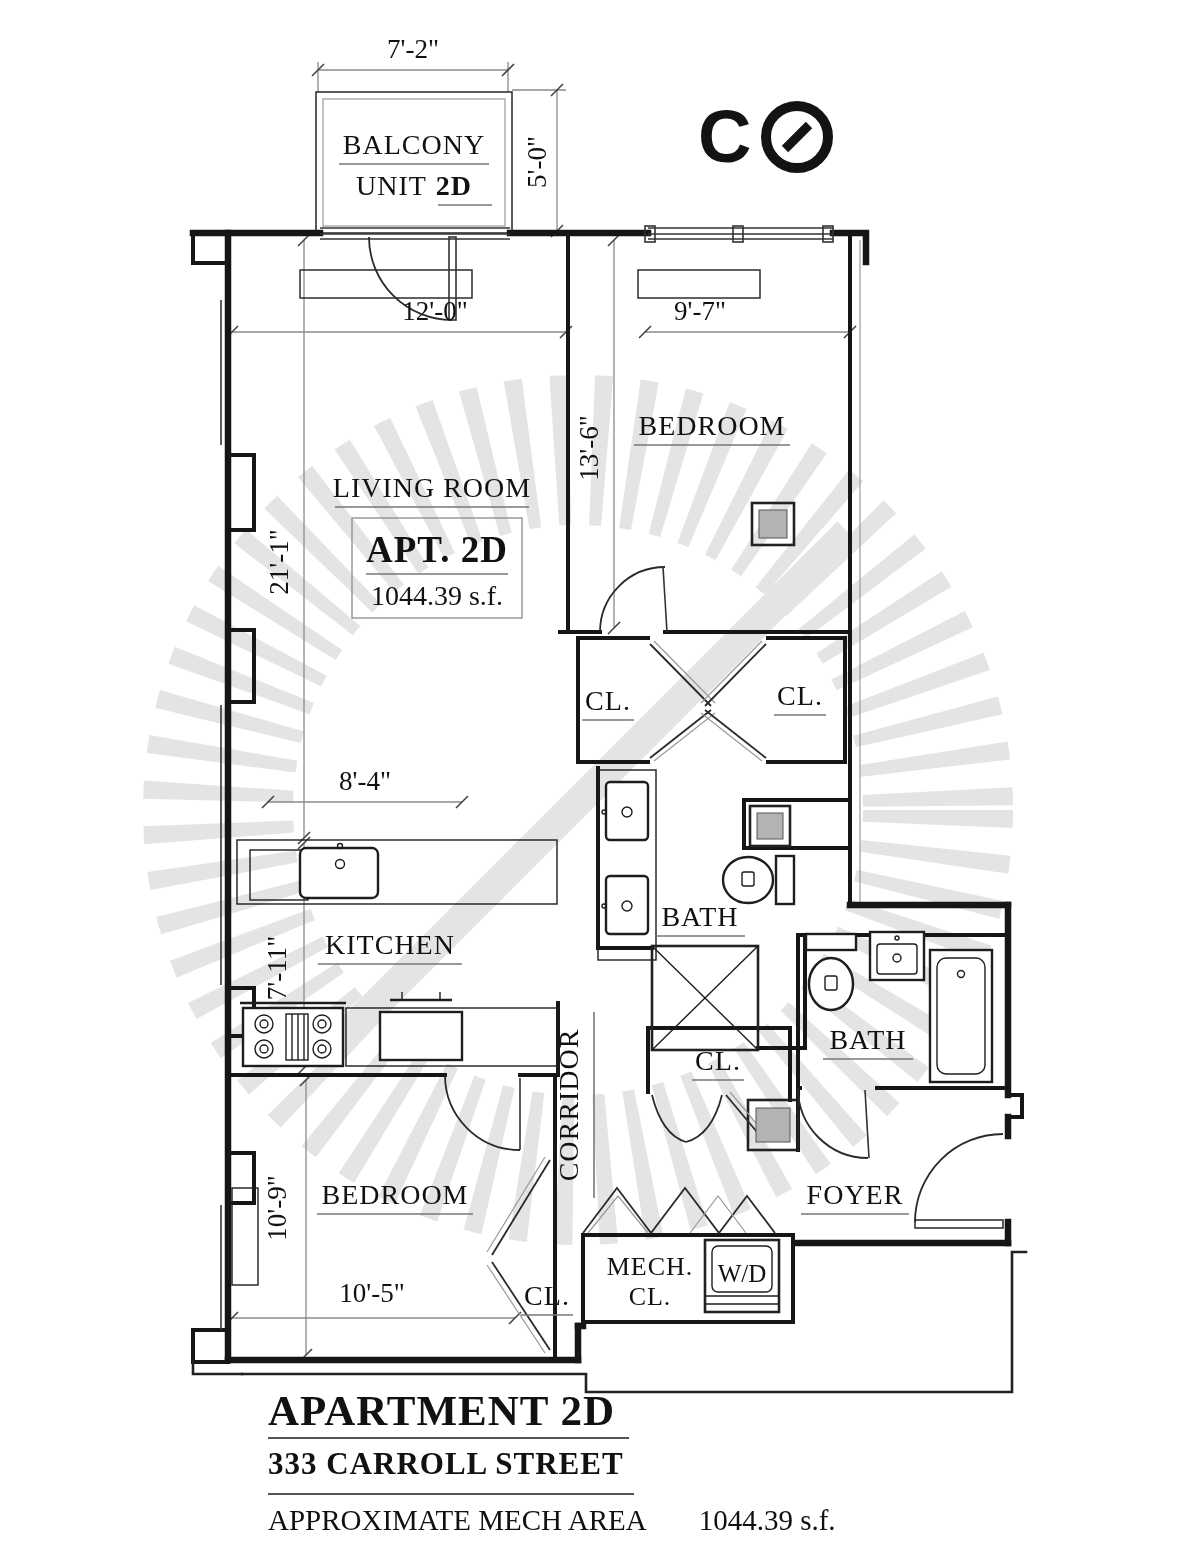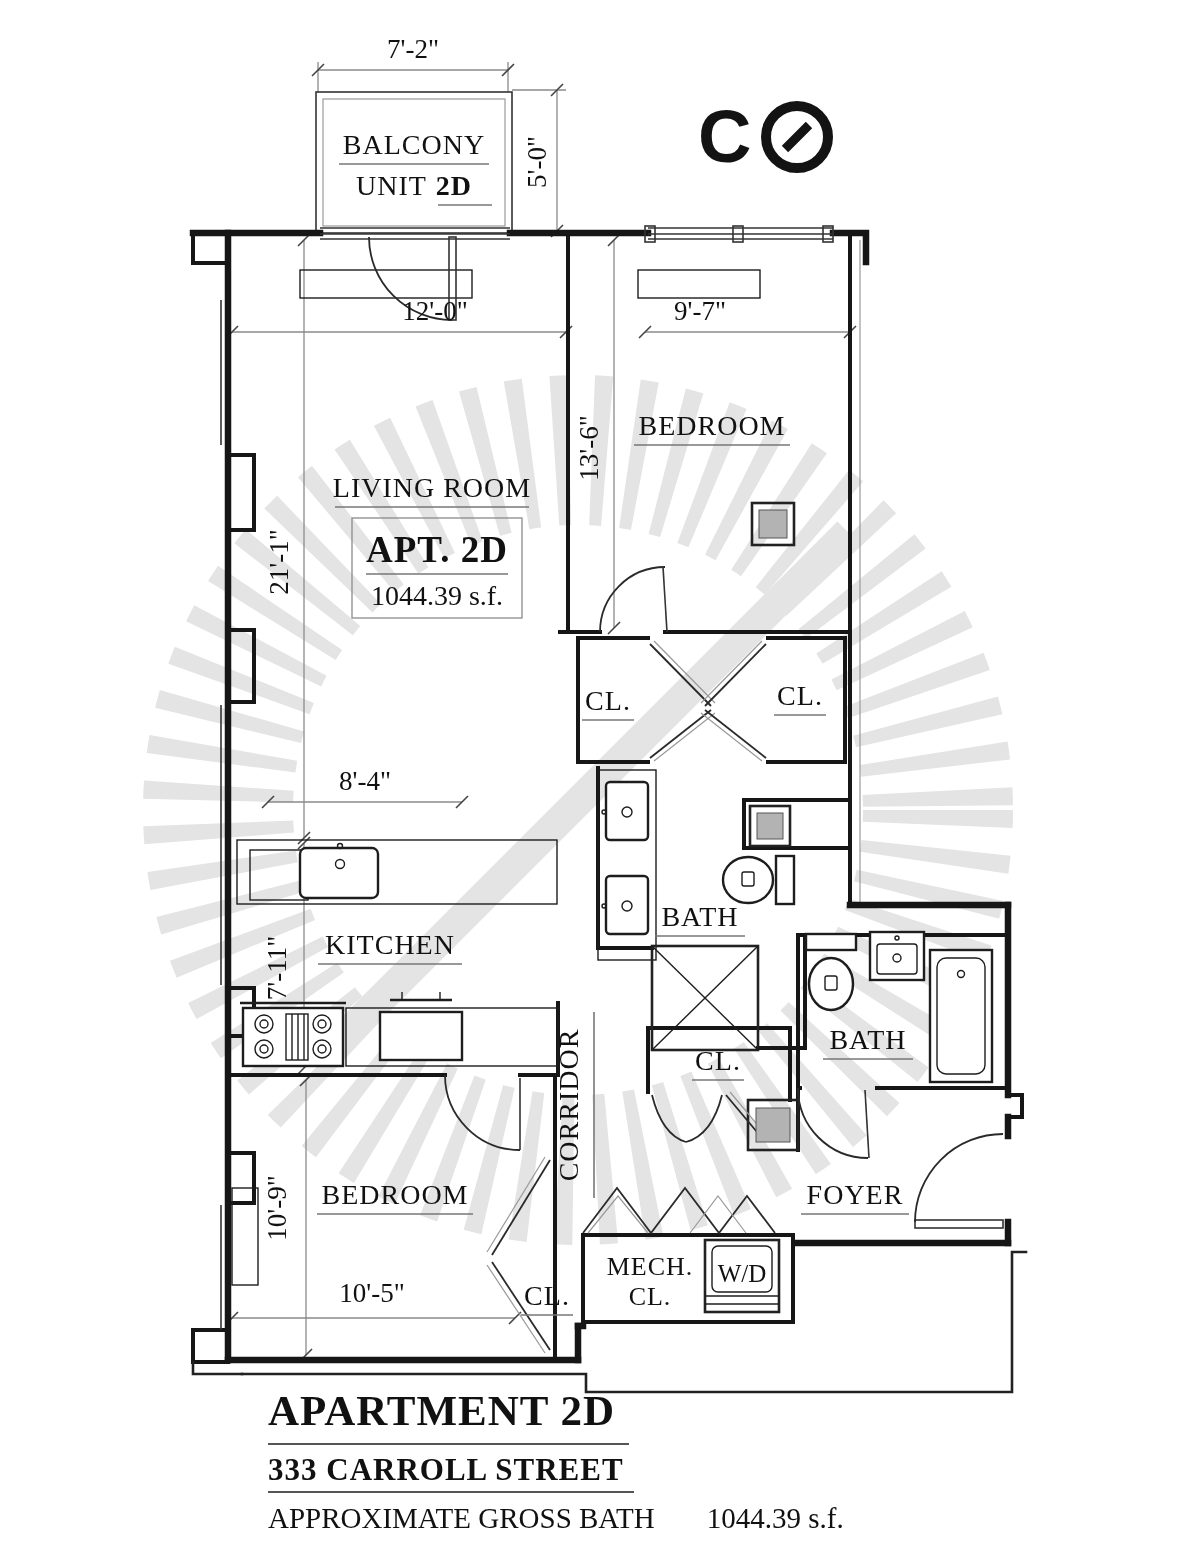--- a/index.html
+++ b/index.html
@@ -31,23 +31,23 @@
   .logo{position:absolute;left:698px;top:100px;display:flex;align-items:center;
         font-family:"Liberation Sans",sans-serif;font-weight:700;font-size:74px;
         letter-spacing:3px;color:#131313;line-height:1;}
   .logo .o{width:52px;height:52px;border:10px solid #131313;border-radius:50%;
            margin:0 7px;position:relative;flex:none;}
   .logo .o .slash{position:absolute;left:50%;top:50%;width:34px;height:9px;background:#131313;
            transform:translate(-50%,-50%) rotate(-45deg);}
   
   .titleblock{position:absolute;left:268px;top:1386px;color:#111;}
   .t1{font-size:43px;font-weight:bold;letter-spacing:1px;display:inline-block;
-      border-bottom:2px solid #555;padding-bottom:8px;padding-right:14px;}
+      border-bottom:2px solid #555;padding-bottom:2px;padding-right:14px;}
   .t2{font-size:31px;font-weight:bold;letter-spacing:1px;display:inline-block;
-      border-bottom:2px solid #555;padding-bottom:3px;padding-right:10px;margin-top:7px;}
+      border-bottom:2px solid #555;padding-bottom:11px;padding-right:10px;margin-top:7px;}
   .t3{font-size:29px;margin-top:9px;}
   .t3 .val{margin-left:52px;}
   .row{display:block;}
 </style>
 </head>
 <body>
 
 <div id="stage">
 
 <svg width="1200" height="1553" viewBox="0 0 1200 1553">
@@ -376,17 +376,17 @@
     <span>C</span>
     <span class="o">
         <span class="slash"></span>
       </span>
   </div>
 
   <div class="titleblock">
     <span class="row"><span class="t1">APARTMENT 2D</span></span>
     <span class="row"><span class="t2">333 CARROLL STREET</span></span>
     <div class="t3">
-      <span>APPROXIMATE GROSS BATH</span><span class="val">1044.39 s.f.</span>
+      <span>APPROXIMATE MECH AREA</span><span class="val">1044.39 s.f.</span>
     </div>
   </div>
 
 </div>
 
 </body></html>

